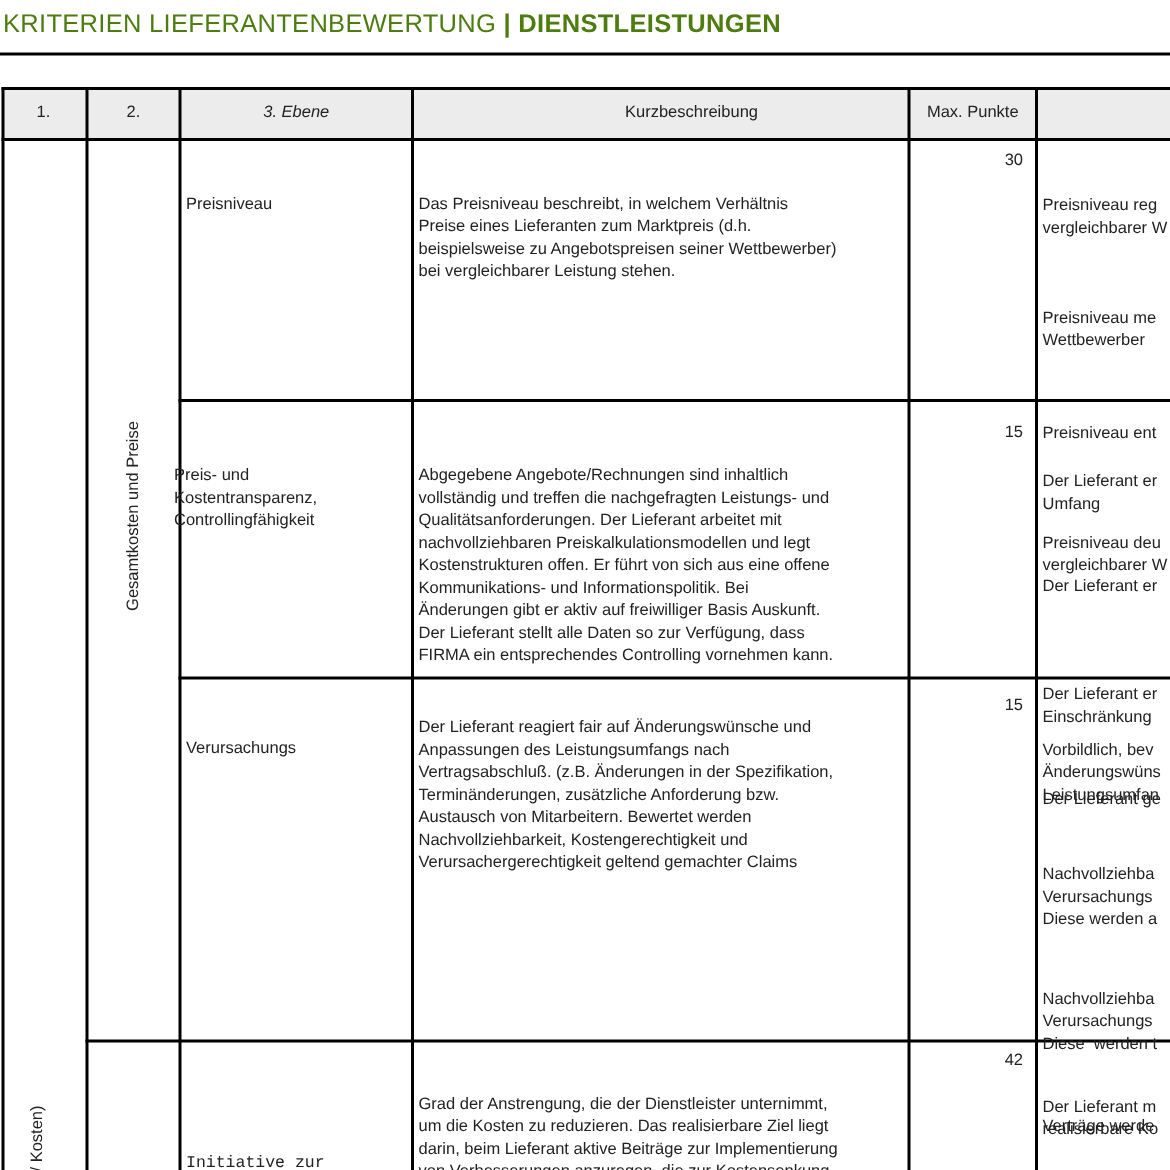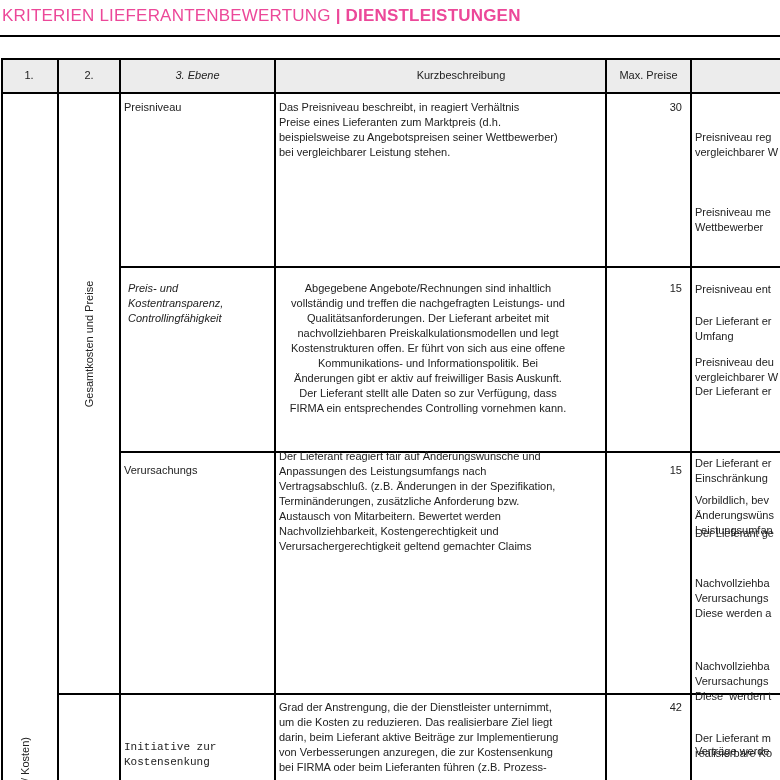--- a/index.html
+++ b/index.html
@@ -8,31 +8,31 @@
     background:#ffffff;
     overflow:hidden;
     position:relative;
     font-family:"Liberation Sans", sans-serif;
     color:#111111;
   }
   
   .title {
     position:absolute; left:2px; top:6px;
     font-size:17px; letter-spacing:0.2px;
-    white-space:nowrap; color:#ec4899;
+    white-space:nowrap; color:#4d7c0f;
   }
   .title b { font-weight:bold; }
   .rule { position:absolute; left:0; top:35px; width:780px; height:2px; background:#000; }
   
   .hdrbg { position:absolute; left:1px; top:58px; width:779px; height:36px; background:#ececec; }
   .vl { position:absolute; top:58px; width:2px; height:722px; background:#000; }
   .hl { position:absolute; height:2px; background:#000; }
   
   .h   { position:absolute; top:69px; font-size:11px; text-align:center; color:#222; }
-  .txt { position:absolute; font-size:11px; line-height:15px; white-space:pre; color:#222; }
+  .txt { position:absolute; font-size:11px; line-height:15px; white-space:pre; color:#222;margin-top:29px; }
   .pts { position:absolute; left:606px; width:76px; font-size:11px; line-height:15px; text-align:right; color:#222; }
   .frag { position:absolute; left:695px; width:112px; font-size:11px; line-height:15px; white-space:pre; color:#222; }
   .frag .para { margin:0; }
   .g8  { margin-top:8px  !important; }
   .g10 { margin-top:10px !important; }
   .g15 { margin-top:15px !important; }
   .g17 { margin-top:17px !important; }
   .g27 { margin-top:27px !important; }
   .g28 { margin-top:28px !important; }
   .vert-group {
@@ -65,45 +65,45 @@
   <div class="hl" style="left:1px;  top:58px;  width:779px;"></div>
   <div class="hl" style="left:1px;  top:92px;  width:779px;"></div>
   <div class="hl" style="left:119px;top:266px; width:661px;"></div>
   <div class="hl" style="left:119px;top:451px; width:661px;"></div>
   <div class="hl" style="left:57px; top:693px; width:723px;"></div>
 
   <div class="h" style="left:1px;  width:56px;">1.</div>
   <div class="h" style="left:59px; width:60px;">2.</div>
   <div class="h" style="left:121px;width:153px;font-style:italic;">3. Ebene</div>
   <div class="h" style="left:276px;width:370px;">Kurzbeschreibung</div>
-  <div class="h" style="left:607px;width:83px;">Max. Preise</div>
+  <div class="h" style="left:607px;width:83px;">Max. Punkte</div>
 
   <div class="vert-group">Gesamtkosten und Preise</div>
   <div class="vert-left">/ Kosten)</div>
 
   <div class="txt" style="left:124px; top:100px; width:150px;">Preisniveau</div>
-  <div class="txt" style="left:279px; top:100px; width:330px;">Das Preisniveau beschreibt, in reagiert Verhältnis
+  <div class="txt" style="left:279px; top:100px; width:330px;">Das Preisniveau beschreibt, in welchem Verhältnis
 Preise eines Lieferanten zum Marktpreis (d.h.
 beispielsweise zu Angebotspreisen seiner Wettbewerber)
 bei vergleichbarer Leistung stehen.</div>
   <div class="pts" style="top:100px;">30</div>
   <div class="frag" style="top:100px;">
     <p class="para">Preisniveau reg
 vergleichbarer W</p>
     <p class="para g15">Preisniveau me
 Wettbewerber</p>
     <p class="para g17">Preisniveau ent</p>
     <p class="para g28">Preisniveau deu
 vergleichbarer W</p>
   </div>
 
-  <div class="txt" style="left:128px; top:281px; width:150px;font-style:italic;">Preis- und
+  <div class="txt" style="left:116px; top:281px; width:150px;">Preis- und
 Kostentransparenz,
 Controllingfähigkeit</div>
-  <div class="txt" style="left:263px; top:281px; width:330px;text-align:center;">Abgegebene Angebote/Rechnungen sind inhaltlich
+  <div class="txt" style="left:279px; top:281px; width:330px;">Abgegebene Angebote/Rechnungen sind inhaltlich
 vollständig und treffen die nachgefragten Leistungs- und
 Qualitätsanforderungen. Der Lieferant arbeitet mit
 nachvollziehbaren Preiskalkulationsmodellen und legt
 Kostenstrukturen offen. Er führt von sich aus eine offene
 Kommunikations- und Informationspolitik. Bei
 Änderungen gibt er aktiv auf freiwilliger Basis Auskunft.
 Der Lieferant stellt alle Daten so zur Verfügung, dass
 FIRMA ein entsprechendes Controlling vornehmen kann.</div>
   <div class="pts" style="top:281px;">15</div>
   <div class="frag" style="top:284px;">

